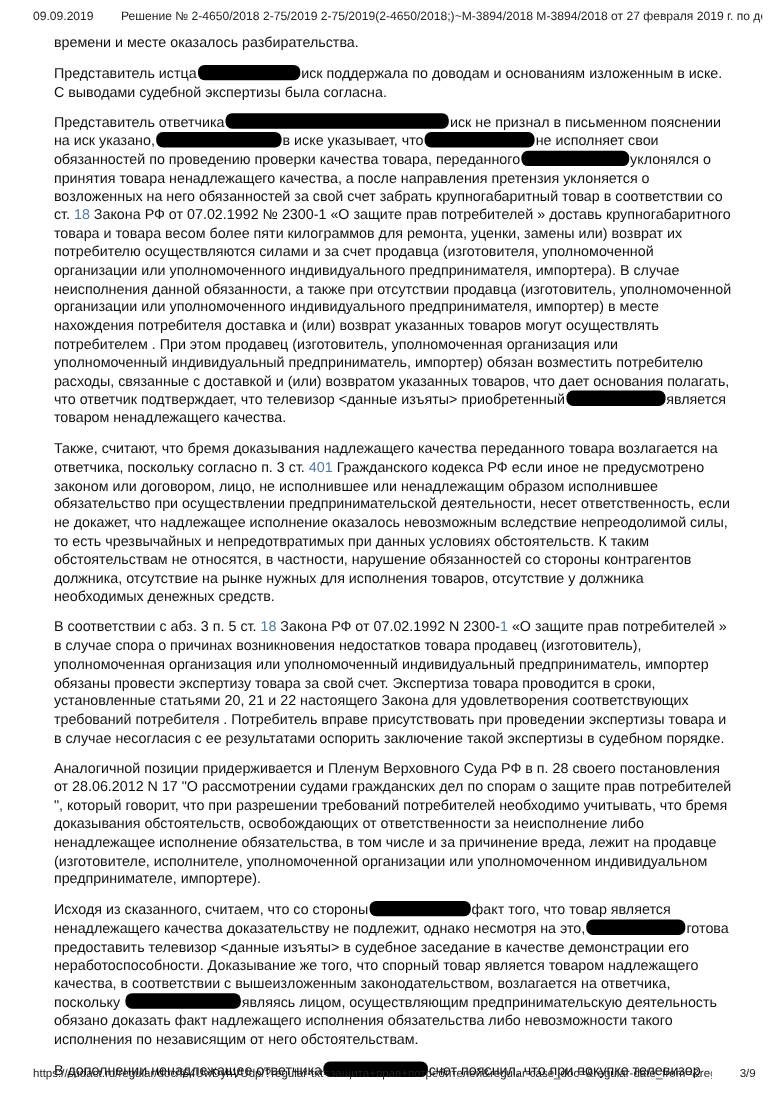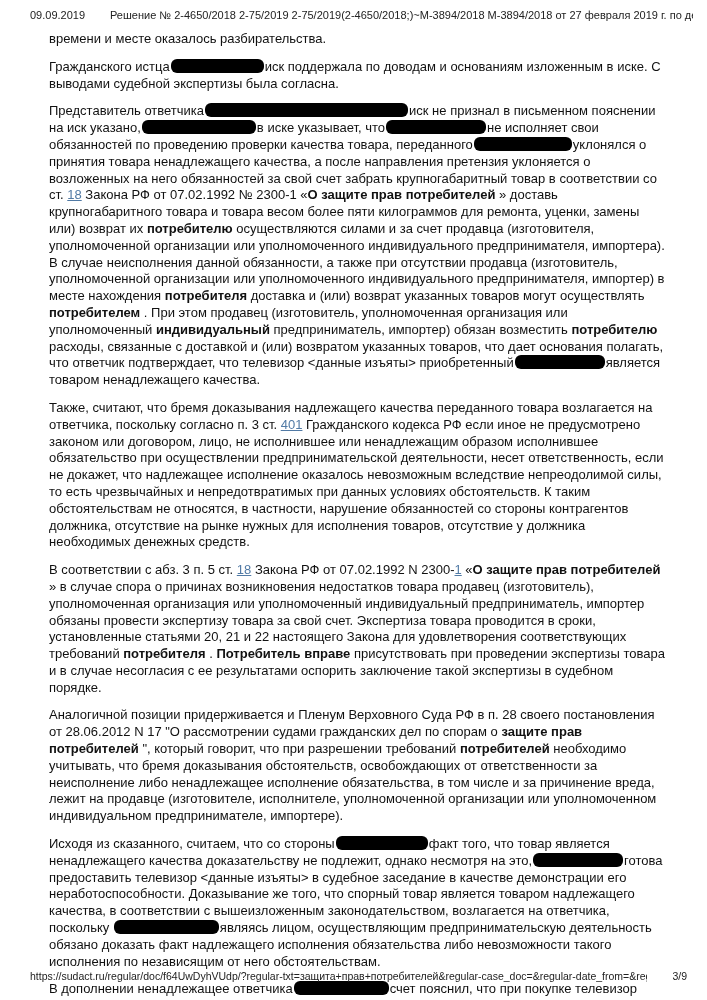--- a/index.html
+++ b/index.html
@@ -8,43 +8,43 @@
     font-family:"Liberation Sans", sans-serif; color:#111111; overflow:hidden;
   }
   .print-header { position:absolute; top:9px; left:0; right:0; height:16px; }
   .header-date { position:absolute; top:0; left:30px; font-size:11px; color:#222; white-space:nowrap; }
   .header-title {
     position:absolute; top:0; left:110px; right:14px; font-size:11px; color:#222;
     white-space:nowrap; overflow:hidden; text-align:center;
   }
   .doc-body { position:absolute; top:31px; left:49px; width:618px; font-size:13px; line-height:16.8px; }
   .para { margin:0 0 11px 0; }
-  .para span.b { font-weight:bold; }
-  .doc-link { color:var(--link,#517aa5); text-decoration:underline; cursor:pointer; }
+  .para span.b { font-weight:normal; }
+  .doc-link { color:var(--link,#517aa5); cursor:pointer; }
   .redacted {
     display:inline-block; background:var(--redact,#000); height:14px;
     border-radius:6px; vertical-align:-2px; margin:0 1px;
   }
   .print-footer { position:absolute; bottom:18px; left:0; right:0; height:14px; }
   .footer-url { position:absolute; bottom:0; left:30px; right:60px; font-size:10.5px; color:#222; white-space:nowrap; overflow:hidden; }
   .footer-page { position:absolute; bottom:0; right:20px; font-size:10.5px; color:#222; white-space:nowrap;text-align:right; }
 </style>
 </head>
 <body>
 
 <div class="page">
 
   <div class="print-header">
     <div class="header-date">09.09.2019</div>
     <div class="header-title">Решение № 2-4650/2018 2-75/2019 2-75/2019(2-4650/2018;)~М-3894/2018 М-3894/2018 от 27 февраля 2019 г. по делу № 2-4...</div>
   </div>
 
   <div class="doc-body">
       <p class="para"><span>времени и месте оказалось разбирательства.</span></p>
-      <p class="para"><span>Гражданского истца</span><span class="redacted" style="width: 93px;"></span><span>иск поддержала по доводам и основаниям изложенным в иске. С выводами судебной экспертизы была согласна.</span></p>
+      <p class="para"><span>Представитель истца</span><span class="redacted" style="width: 93px;"></span><span>иск поддержала по доводам и основаниям изложенным в иске. С выводами судебной экспертизы была согласна.</span></p>
       <p class="para"><span>Представитель ответчика</span><span class="redacted" style="width: 203px;"></span><span>иск не признал в письменном пояснении на иск указано,</span><span class="redacted" style="width: 114px;"></span><span>в иске указывает, что</span><span class="redacted" style="width: 100px;"></span><span>не исполняет свои обязанностей по проведению проверки качества товара, переданного</span><span class="redacted" style="width: 98px;"></span><span>уклонялся о принятия товара ненадлежащего качества, а после направления претензия уклоняется о возложенных на него обязанностей за свой счет забрать крупногабаритный товар в соответствии со ст. </span><a class="doc-link">18</a><span> Закона РФ от 07.02.1992 № 2300-1 «</span><span class="b">О защите прав потребителей</span><span> » доставь крупногабаритного товара и товара весом более пяти килограммов для ремонта, уценки, замены или) возврат их </span><span class="b">потребителю</span><span> осуществляются силами и за счет продавца (изготовителя, уполномоченной организации или уполномоченного индивидуального предпринимателя, импортера). В случае неисполнения данной обязанности, а также при отсутствии продавца (изготовитель, уполномоченной организации или уполномоченного индивидуального предпринимателя, импортер) в месте нахождения </span><span class="b">потребителя</span><span> доставка и (или) возврат указанных товаров могут осуществлять </span><span class="b">потребителем</span><span> . При этом продавец (изготовитель, уполномоченная организация или уполномоченный </span><span class="b">индивидуальный</span><span> предприниматель, импортер) обязан возместить </span><span class="b">потребителю</span><span> расходы, связанные с доставкой и (или) возвратом указанных товаров, что дает основания полагать, что ответчик подтверждает, что телевизор &lt;данные изъяты&gt; приобретенный</span><span class="redacted" style="width: 90px;"></span><span>является товаром ненадлежащего качества.</span></p>
       <p class="para"><span>Также, считают, что бремя доказывания надлежащего качества переданного товара возлагается на ответчика, поскольку согласно п. 3 ст. </span><a class="doc-link">401</a><span> Гражданского кодекса РФ если иное не предусмотрено законом или договором, лицо, не исполнившее или ненадлежащим образом исполнившее обязательство при осуществлении предпринимательской деятельности, несет ответственность, если не докажет, что надлежащее исполнение оказалось невозможным вследствие непреодолимой силы, то есть чрезвычайных и непредотвратимых при данных условиях обстоятельств. К таким обстоятельствам не относятся, в частности, нарушение обязанностей со стороны контрагентов должника, отсутствие на рынке нужных для исполнения товаров, отсутствие у должника необходимых денежных средств.</span></p>
       <p class="para"><span>В соответствии с абз. 3 п. 5 ст. </span><a class="doc-link">18</a><span> Закона РФ от 07.02.1992 N 2300-</span><a class="doc-link">1</a><span> «</span><span class="b">О защите прав потребителей</span><span> » в случае спора о причинах возникновения недостатков товара продавец (изготовитель), уполномоченная организация или уполномоченный индивидуальный предприниматель, импортер обязаны провести экспертизу товара за свой счет. Экспертиза товара проводится в сроки, установленные статьями 20, 21 и 22 настоящего Закона для удовлетворения соответствующих требований </span><span class="b">потребителя</span><span> . </span><span class="b">Потребитель вправе</span><span> присутствовать при проведении экспертизы товара и в случае несогласия с ее результатами оспорить заключение такой экспертизы в судебном порядке.</span></p>
       <p class="para"><span>Аналогичной позиции придерживается и Пленум Верховного Суда РФ в п. 28 своего постановления от 28.06.2012 N 17 "О рассмотрении судами гражданских дел по спорам о </span><span class="b">защите прав потребителей</span><span> ", который говорит, что при разрешении требований </span><span class="b">потребителей</span><span> необходимо учитывать, что бремя доказывания обстоятельств, освобождающих от ответственности за неисполнение либо ненадлежащее исполнение обязательства, в том числе и за причинение вреда, лежит на продавце (изготовителе, исполнителе, уполномоченной организации или уполномоченном индивидуальном предпринимателе, импортере).</span></p>
       <p class="para"><span>Исходя из сказанного, считаем, что со стороны</span><span class="redacted" style="width: 92px;"></span><span>факт того, что товар является ненадлежащего качества доказательству не подлежит, однако несмотря на это,</span><span class="redacted" style="width: 90px;"></span><span>готова предоставить телевизор &lt;данные изъяты&gt; в судебное заседание в качестве демонстрации его неработоспособности. Доказывание же того, что спорный товар является товаром надлежащего качества, в соответствии с вышеизложенным законодательством, возлагается на ответчика, поскольку </span><span class="redacted" style="width: 105px;"></span><span>являясь лицом, осуществляющим предпринимательскую деятельность обязано доказать факт надлежащего исполнения обязательства либо невозможности такого исполнения по независящим от него обстоятельствам.</span></p>
       <p class="para"><span>В дополнении ненадлежащее ответчика</span><span class="redacted" style="width: 95px;"></span><span>счет пояснил, что при покупке телевизор</span></p>
     </div>
 
   <div class="print-footer">
     <div class="footer-url">https://sudact.ru/regular/doc/f64UwDyhVUdp/?regular-txt=защита+прав+потребителей&amp;regular-case_doc=&amp;regular-date_from=&amp;regular-date_t...</div>

